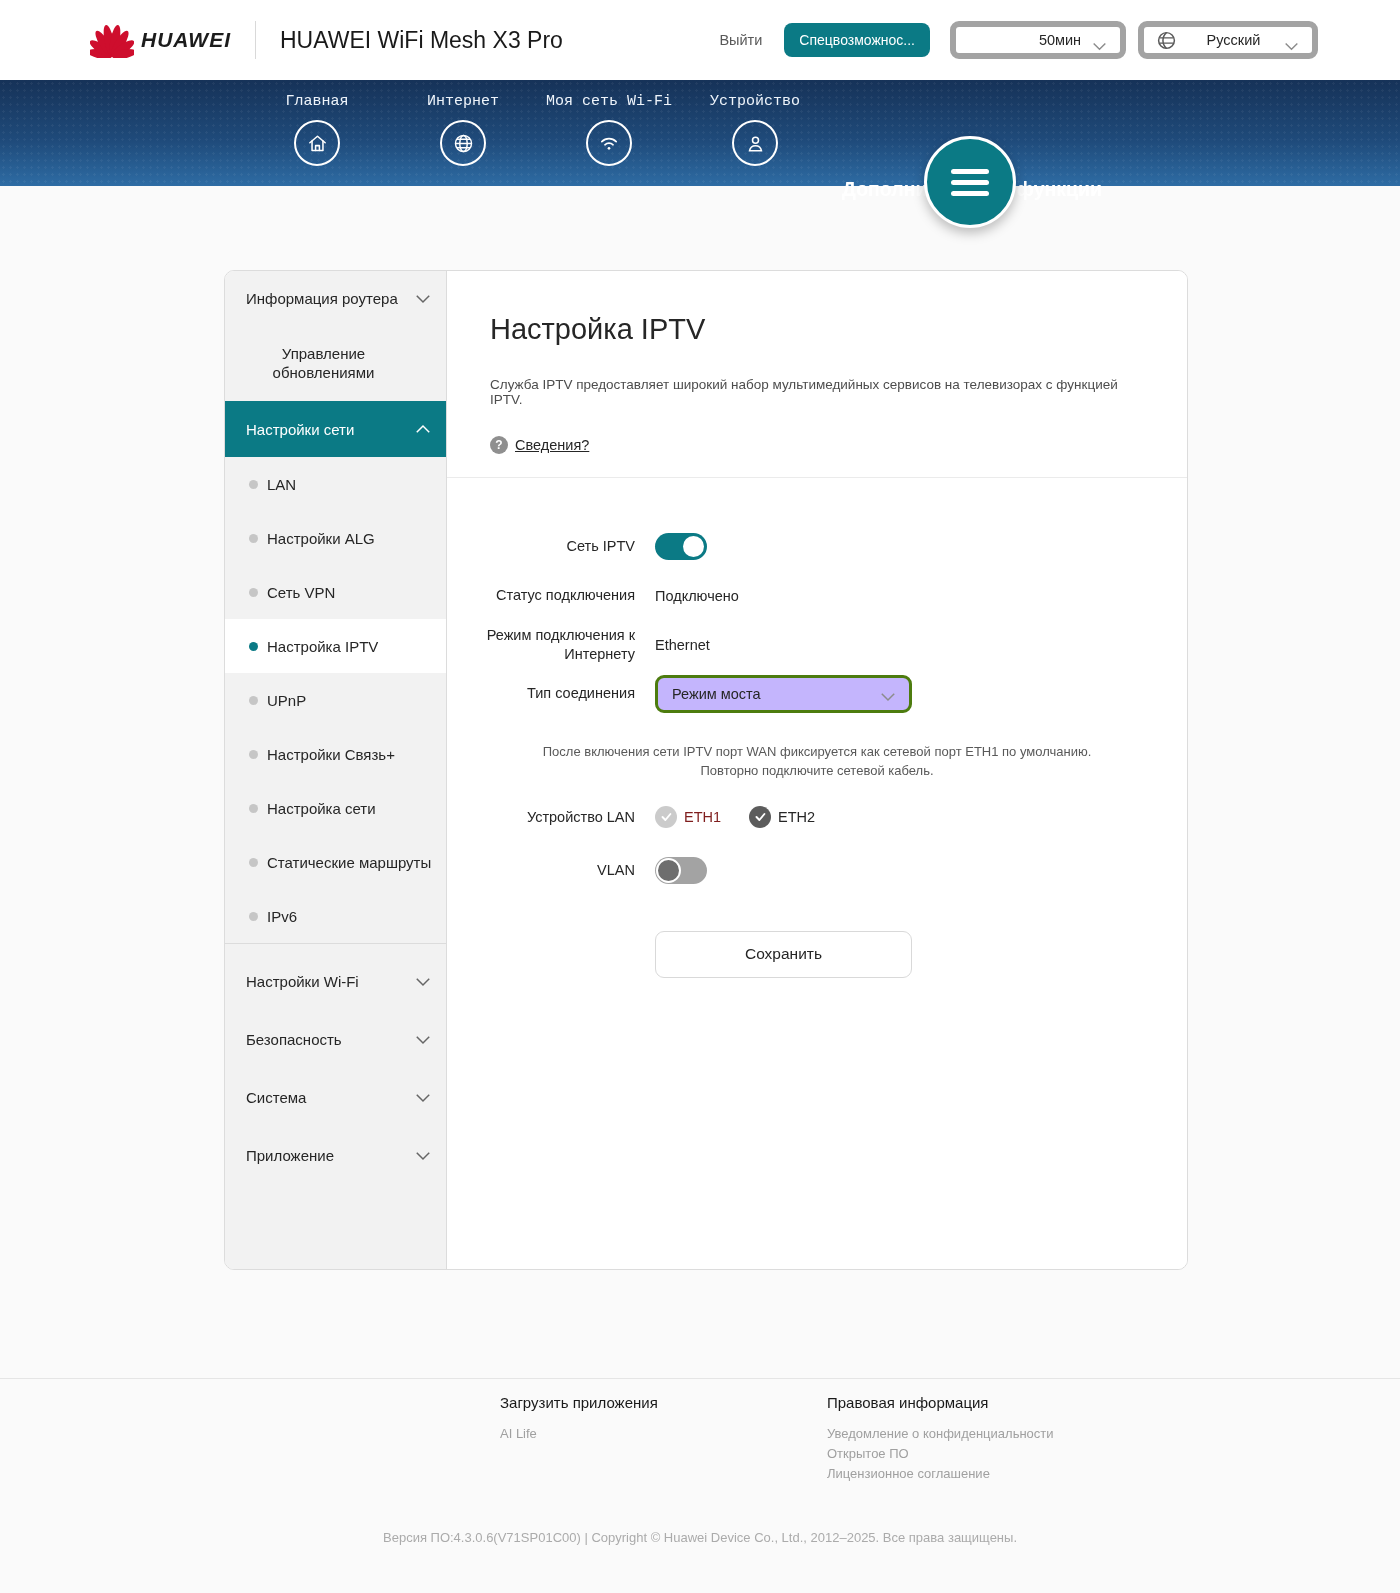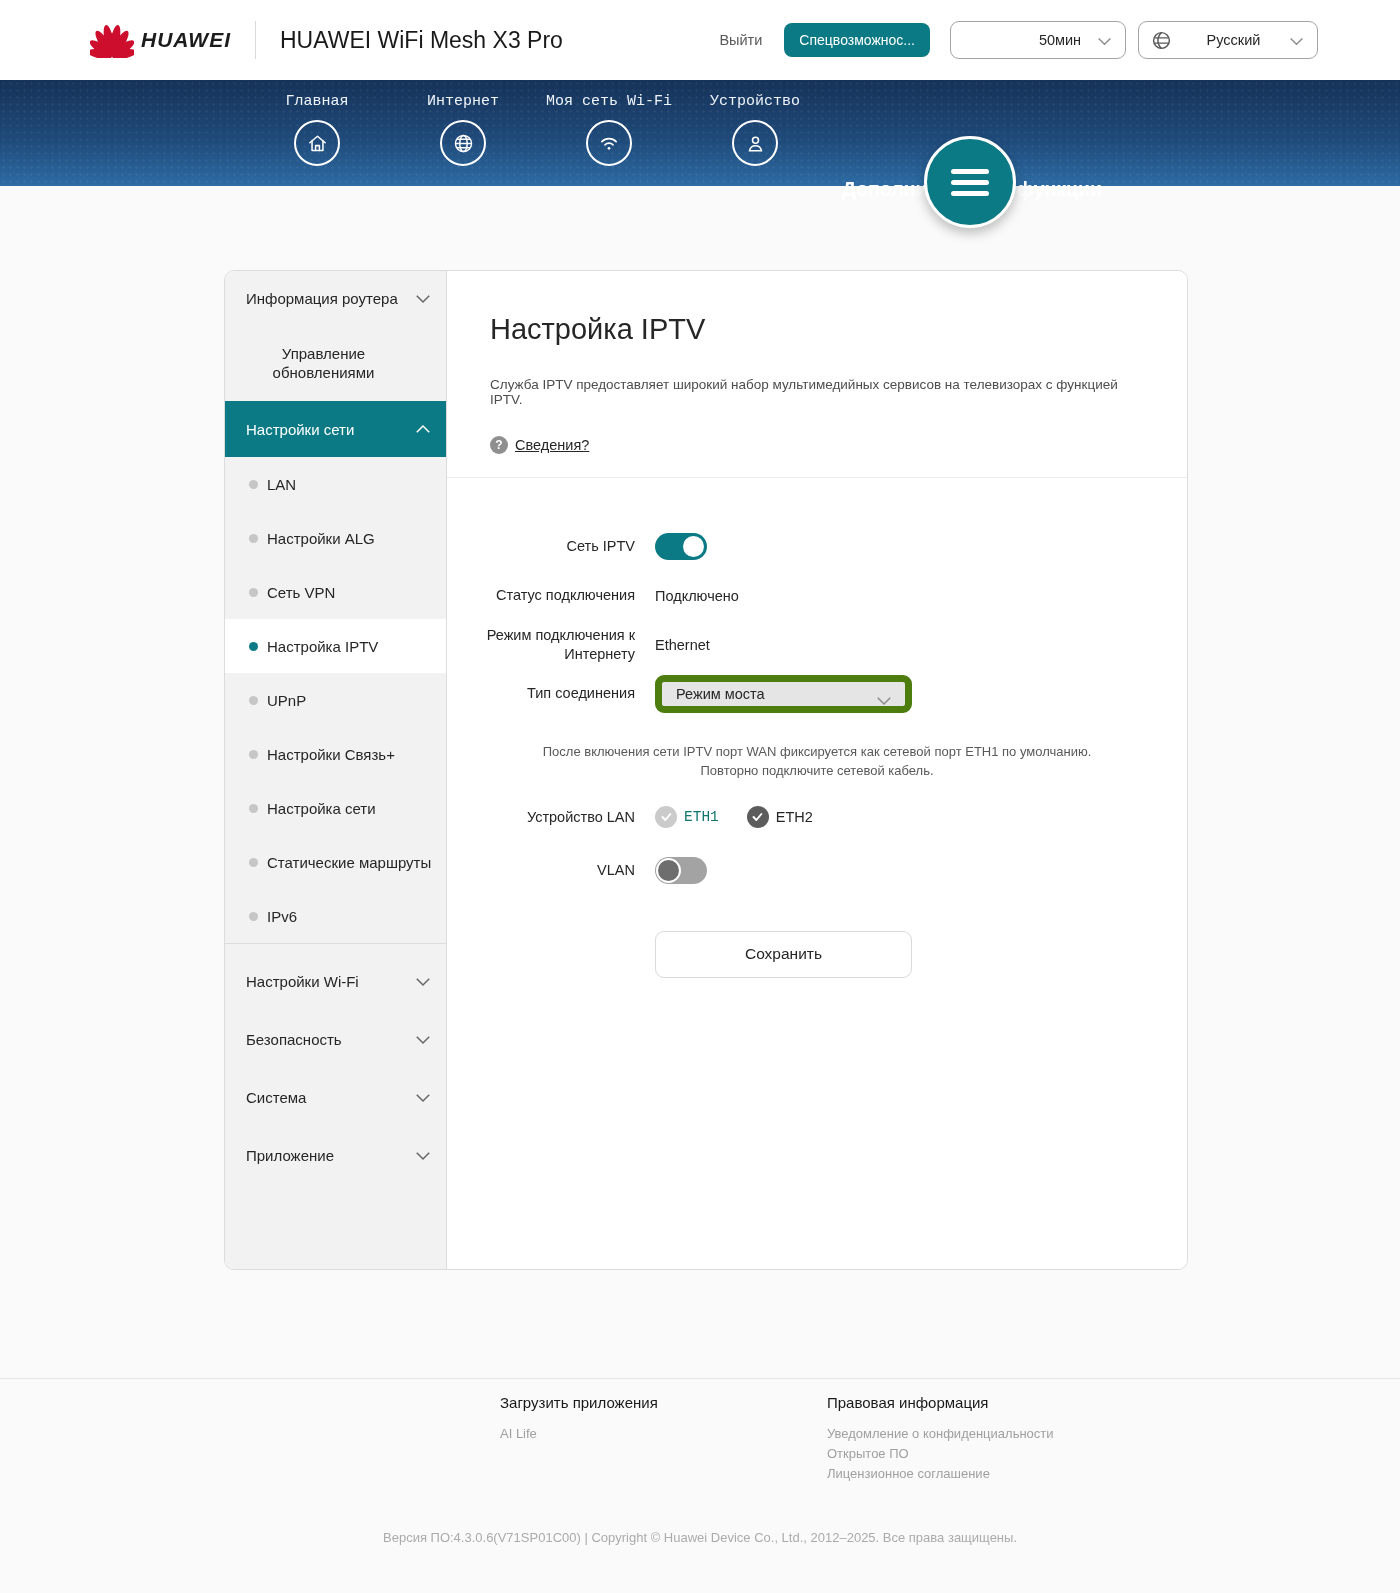--- a/index.html
+++ b/index.html
@@ -12,21 +12,21 @@
 
   
   .header{ height:80px; background:#ffffff; display:flex; align-items:center; padding-left:90px; padding-right:82px; }
   .logo-wrap{ display:flex; align-items:center; }
   .brand-text{ font-size:21px; font-weight:bold; color:#1c1c1c; letter-spacing:1px; margin-left:7px;font-style:italic; }
   .header-sep{ width:1px; height:38px; background:#d9d9d9; margin:0 24px; }
   .product-title{ font-size:23px; color:#1a1a1a; }
   .header-right{ margin-left:auto; display:flex; align-items:center; }
   .logout{ font-size:14.5px; color:#595959; cursor:pointer; margin-right:22px; }
   .access-btn{ background:var(--accent); color:#fff; font-size:14px; border:none; border-radius:8px; padding:9px 15px; margin-right:20px; cursor:pointer; }
-  .select-box{ height:38px; border:1px solid #a3a3a3; border-radius:9px; background:#fff; display:flex; align-items:center; cursor:pointer; position:relative; }
+  .select-box{ height:38px; border:6px solid #a3a3a3; border-radius:9px; background:#fff; display:flex; align-items:center; cursor:pointer; position:relative; }
   .select-box.timeout{ width:176px; margin-right:12px; justify-content:center; }
   .select-box.lang{ width:180px; padding:0 12px; }
   .select-box .sel-text{ font-size:14.5px; color:#262626; }
   .select-box.timeout .sel-text{ margin-left:44px; }
   .select-box .chev{ position:absolute; right:13px; top:12px; }
   .select-box.lang .sel-text{ flex:1; text-align:center; margin-right:10px; }
 
   
   .nav{ height:106px; background:linear-gradient(180deg,var(--nav-top) 0%, #1f4b7b 58%, var(--nav-bottom) 100%); position:relative; }
   .nav::after{ content:""; position:absolute; inset:0; background-image:radial-gradient(rgba(255,255,255,0.05) 1px, transparent 1.4px); background-size:7px 7px; pointer-events:none; }
@@ -68,31 +68,31 @@
   .form-label{ width:188px; text-align:right; font-size:14.5px; color:#262626; line-height:19px; flex-shrink:0; }
   .form-value{ margin-left:20px; font-size:14.5px; color:#262626; }
   .control{ margin-left:20px; }
 
   .toggle{ width:52px; height:27px; border-radius:14px; position:relative; cursor:pointer; }
   .toggle.on{ background:var(--accent); }
   .toggle.on .knob{ position:absolute; right:3px; top:3px; width:21px; height:21px; border-radius:50%; background:#fff; }
   .toggle.off{ background:#a3a3a3; }
   .toggle.off .knob{ position:absolute; left:1px; top:1px; width:25px; height:25px; border-radius:50%; background:#6e6e6e; border:2px solid #fff; }
 
-  .dropdown{ width:257px; height:38px; border:7px solid #4d7c0f; border-radius:9px; display:flex; align-items:center; padding:0 14px; position:relative; cursor:pointer; background:#e5e5e5; }
+  .dropdown{ width:257px; height:38px; border:3px solid #4d7c0f; border-radius:9px; display:flex; align-items:center; padding:0 14px; position:relative; cursor:pointer; background:#c4b5fd; }
   .dropdown .sel-text{ font-size:14.5px; color:#262626; }
   .dropdown .chev{ position:absolute; right:13px; top:12px; }
 
   .note{ width:640px; margin:25px auto 12px; text-align:center; font-size:13px; color:#595959; line-height:1.45; }
 
   .check-group{ display:flex; align-items:center; margin-left:20px; gap:28px; }
   .check-item{ display:flex; align-items:center; cursor:pointer; }
   .check-circle{ width:22px; height:22px; border-radius:50%; display:flex; align-items:center; justify-content:center; margin-right:7px; }
   .check-item.disabled .check-circle{ background:#cbcbcb; }
-  .check-item.disabled .check-label{ color:#0f766e;font-family:Liberation Mono, monospace; }
+  .check-item.disabled .check-label{ color:#7f1d1d; }
   .check-item.checked .check-circle{ background:#5c5c5c; }
   .check-label{ font-size:14.5px; color:#262626; }
 
   .save-btn{ display:block; margin:36px 0 0 208px; width:257px; height:47px; background:#fff; border:1px solid #d9d9d9; border-radius:9px; font-size:15.5px; color:#262626; font-family:inherit; cursor:pointer; }
 
   
   .footer{ position:absolute; left:0; top:1378px; width:1400px; border-top:1px solid #e5e5e5; }
   .col-apps{ position:absolute; left:500px; top:15px; }
   .col-legal{ position:absolute; left:827px; top:15px; }
   .foot-head{ font-size:15px; color:#1a1a1a; margin-bottom:13px; }

